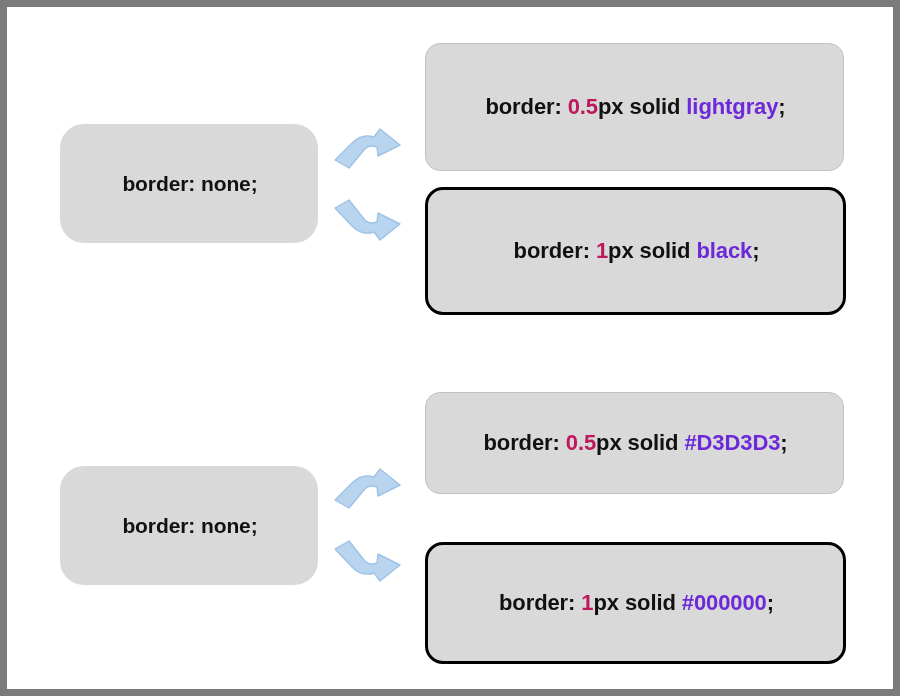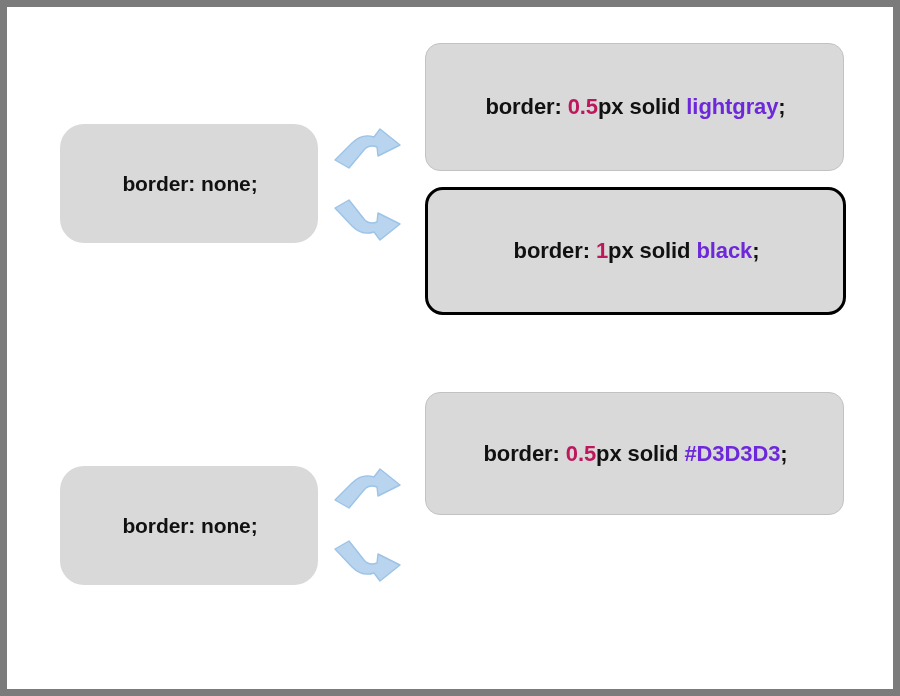--- a/index.html
+++ b/index.html
@@ -64,21 +64,21 @@
   .tok-num    { color: #be185d; }
   .tok-val    { color: #6d28d9; }
 
   
   #src-top      { left: 53px;  top: 117px; width: 258px; height: 119px; }
   #dst-top-a    { left: 418px; top: 36px;  width: 419px; height: 128px; }
   #dst-top-b    { left: 418px; top: 180px; width: 421px; height: 128px; }
 
   
   #src-bot      { left: 53px;  top: 459px; width: 258px; height: 119px; }
-  #dst-bot-a    { left: 418px; top: 385px; width: 419px; height: 123px; }
+  #dst-bot-a    { left: 418px; top: 385px; width: 419px; height: 102px; }
   #dst-bot-b    { left: 418px; top: 535px; width: 421px; height: 122px; }
 
   
   .arrow {
     position: absolute;
     width: 72px;
     height: 62px;
   }
   #arrow-top-up   { left: 325px; top: 116px; }
   #arrow-top-down { left: 325px; top: 183px; }
@@ -133,14 +133,17 @@
     <svg viewBox="0 0 72 62" xmlns="http://www.w3.org/2000/svg">
       <path d="M 3 18 L 20 36 Q 30 46 42 42 L 48 50 L 68 34 L 46 23 L 45 32
                Q 37 35 32 29 L 17 10 Z" fill="#b8d4ee" stroke="#9dc3e6" stroke-width="1.4" stroke-linejoin="round"></path>
     </svg>
   </div>
 
   <div class="chip hairline" id="dst-bot-a">
     <span class="code-line"><span class="tok-plain">border: </span><span class="tok-num">0.5</span><span class="tok-plain">px solid </span><span class="tok-val">#D3D3D3</span><span class="tok-plain">;</span></span>
   </div>
 
+  <div class="chip thick" id="dst-bot-b">
+    <span class="code-line"><span class="tok-plain">border: </span><span class="tok-num">1</span><span class="tok-plain">px solid </span><span class="tok-val">#000000</span><span class="tok-plain">;</span></span>
+  </div>
 
 </div>
 
 </body></html>

